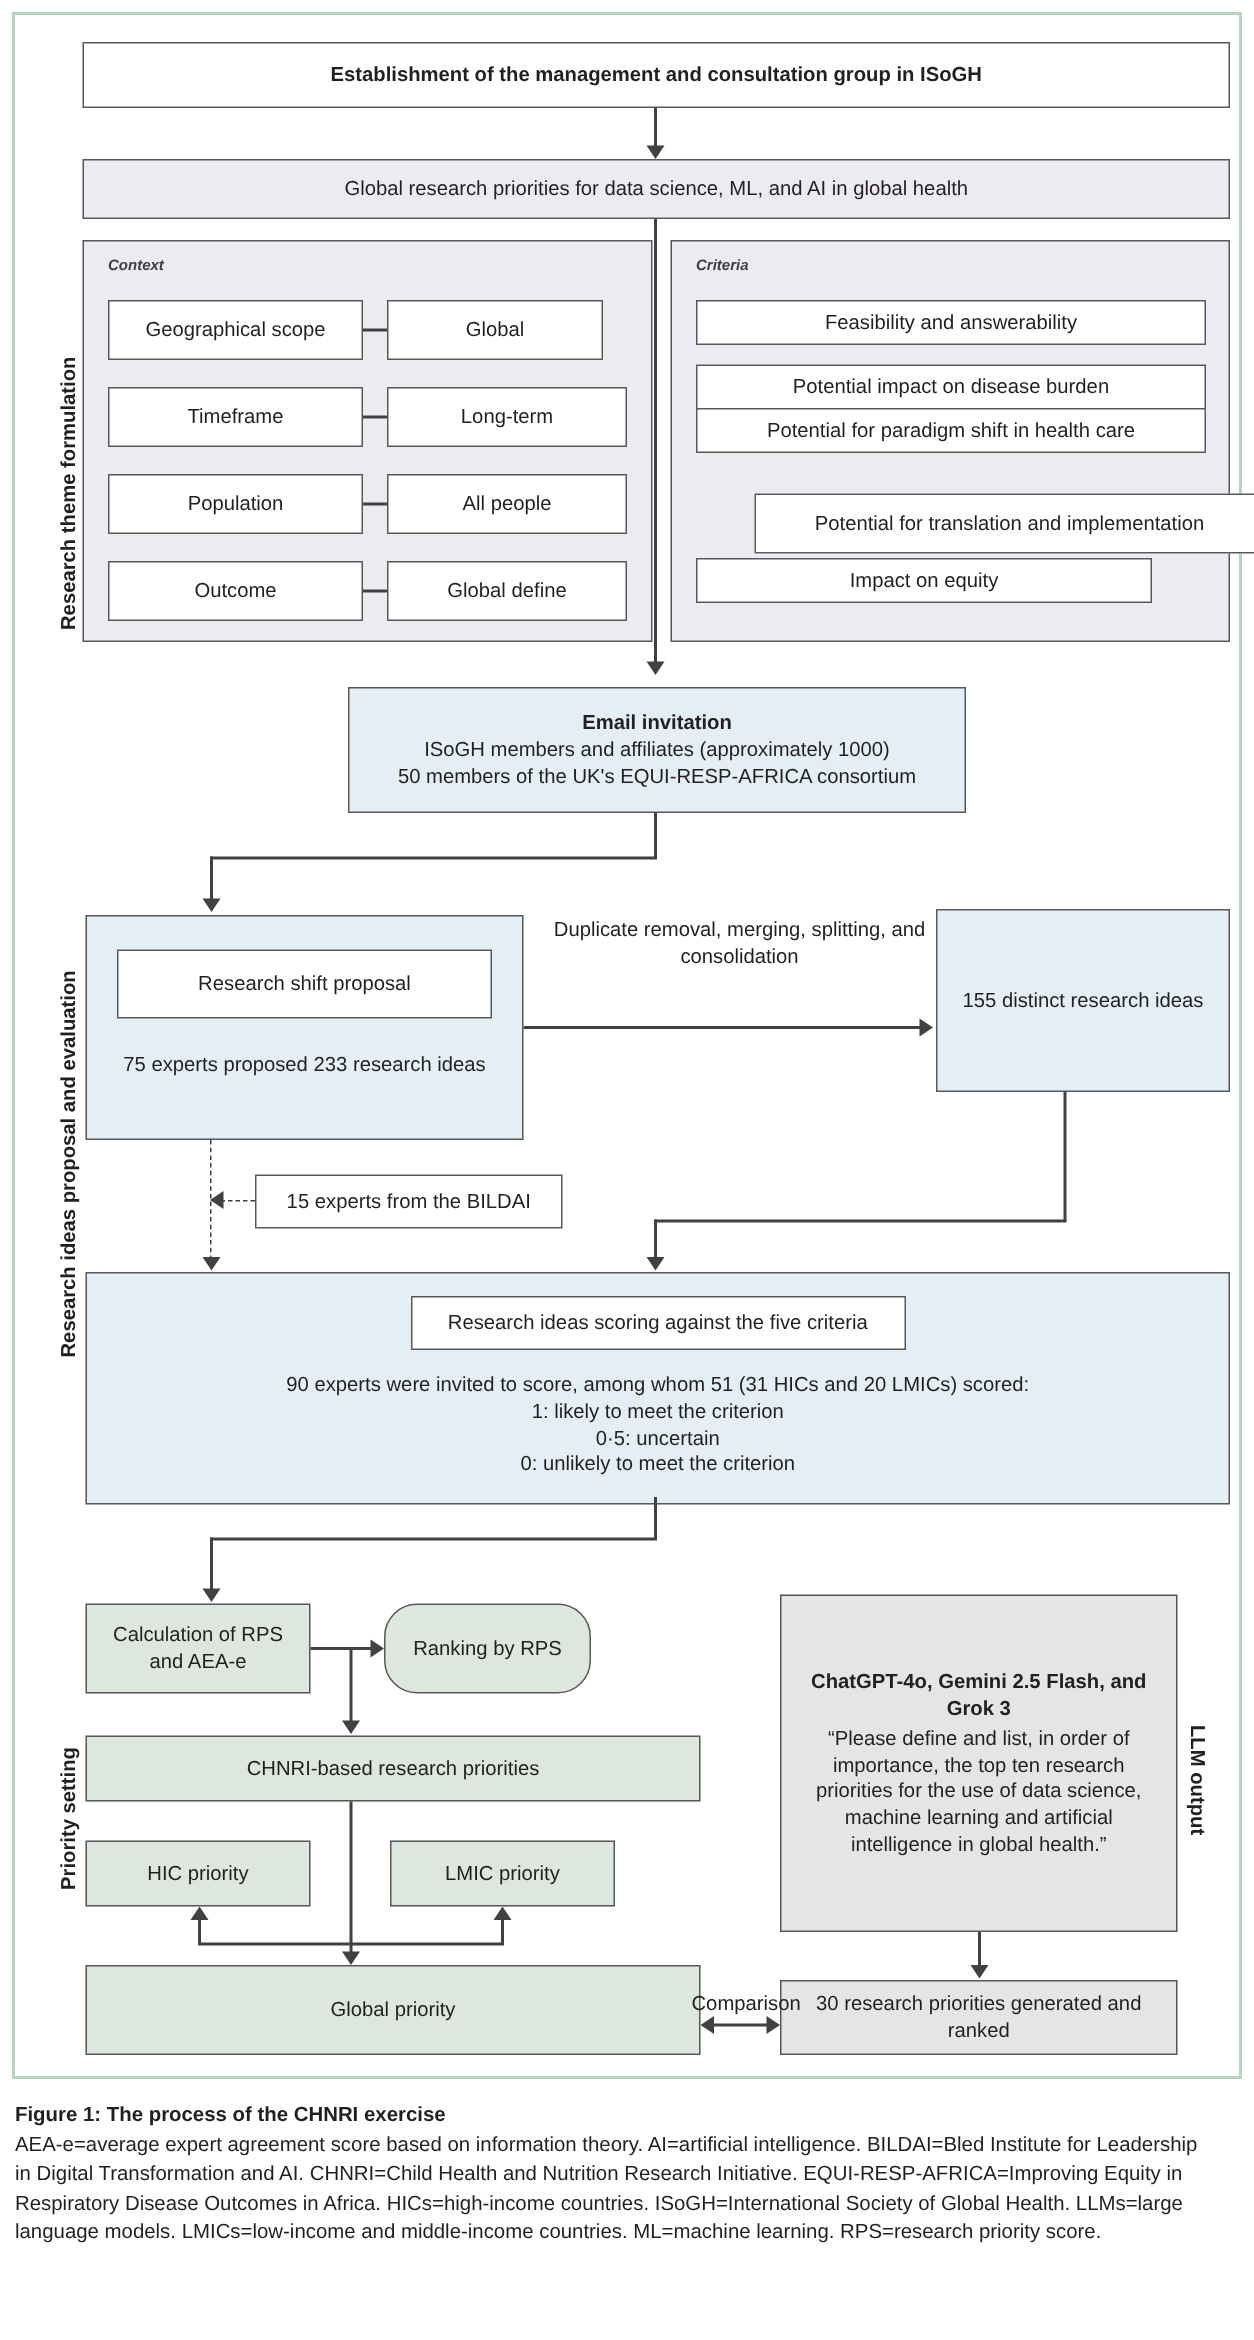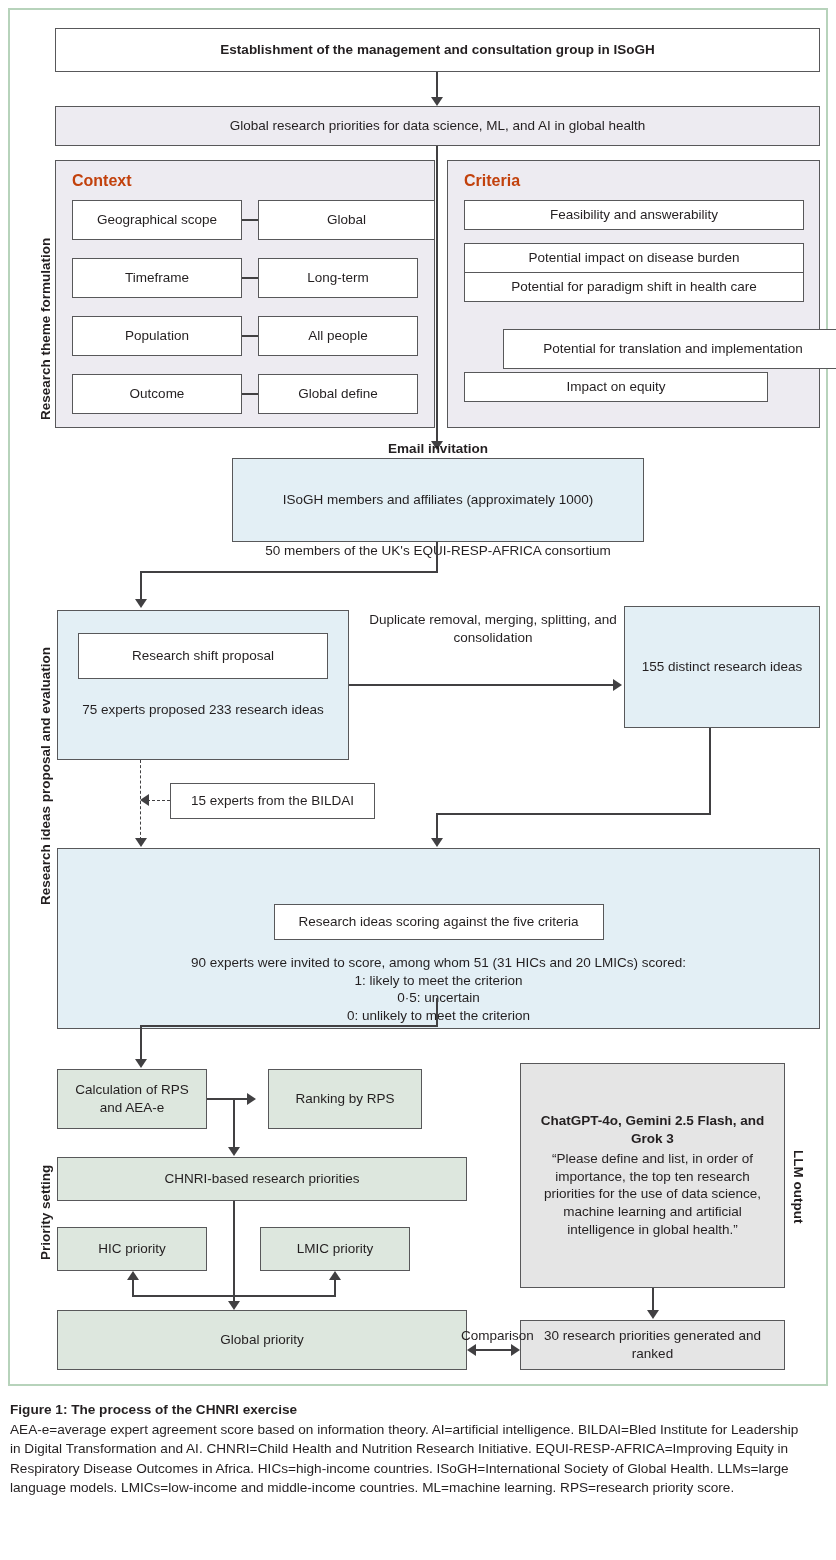--- a/index.html
+++ b/index.html
@@ -37,22 +37,23 @@
   .node.bold { font-weight: bold; }
   .blue  { background: #e3eff5; }
   .green { background: #dde7de; }
   .pink  { background: #e5e5e5; }
   .lav   { background: #edebf1; }
   .panel { background: #edebf1; border: 1.6px solid #58585a; position: absolute; }
 
   .panel-title {
     position: absolute;
     font-weight: bold;
-    font-size: 16px;
-    color: #c2410c;
+    font-size: 10px;
+    color: #404040;
+    font-style: italic;
   }
 
   
   .vlabel {
     position: absolute;
     font-weight: bold;
     font-size: 13.5px;
     color: #231f20;
     white-space: nowrap;
     transform-origin: 0 0;
@@ -146,21 +147,21 @@
 
 <div class="panel" style="left:55px; top:160px; width:380px; height:268px;"></div>
 <div class="panel-title" style="left:72px; top:172px;">
   <span>Context</span>
 </div>
 
 <div class="node" style="left:72px; top:200px; width:170px; height:40px;">
   <span>Geographical scope</span>
 </div>
 <div class="ln lnh" style="left:242px; top:219px; width:16px;"></div>
-<div class="node" style="left:258px; top:200px; width:177px; height:40px;">
+<div class="node" style="left:258px; top:200px; width:144px; height:40px;">
   <span>Global</span>
 </div>
 
 <div class="node" style="left:72px; top:258px; width:170px; height:40px;">
   <span>Timeframe</span>
 </div>
 <div class="ln lnh" style="left:242px; top:277px; width:16px;"></div>
 <div class="node" style="left:258px; top:258px; width:160px; height:40px;">
   <span>Long-term</span>
 </div>
@@ -195,21 +196,21 @@
 <div class="node" style="left:464px; top:272px; width:340px; height:30px;">
   <span>Potential for paradigm shift in health care</span>
 </div>
 <div class="node" style="left:490px; top:329px; width:340px; height:40px;margin-left:13px;">
   <span>Potential for translation and implementation</span>
 </div>
 <div class="node" style="left:464px; top:372px; width:304px; height:30px;">
   <span>Impact on equity</span>
 </div>
 
-<div class="node blue" style="left:232px; top:458px; width:412px; height:84px;gap:33px;">
+<div class="node blue" style="left:232px; top:458px; width:412px; height:84px;">
   <span class="bold" style="font-weight:bold;">Email invitation</span>
   <span>ISoGH members and affiliates (approximately 1000)</span>
   <span>50 members of the UK's EQUI-RESP-AFRICA consortium</span>
 </div>
 
 <div class="ln lnv" style="left:436px; top:542px; height:30px;"></div>
 <div class="ln lnh" style="left:140px; top:571px; width:298px;"></div>
 <div class="ln lnv" style="left:140px; top:571px; height:30px;"></div>
 <div class="arrow down" style="left:135px; top:599px;"></div>
 
@@ -241,21 +242,21 @@
 <div class="arrow down" style="left:431px; top:838px;"></div>
 
 <div class="dash-v" style="left:140px; top:760px; height:80px;"></div>
 <div class="arrow down" style="left:135px; top:838px;"></div>
 <div class="dash-h" style="left:142px; top:800px; width:28px;"></div>
 <div class="arrow left" style="left:140px; top:794px;"></div>
 <div class="node" style="left:170px; top:783px; width:205px; height:36px;">
   <span>15 experts from the BILDAI</span>
 </div>
 
-<div class="node blue" style="left:57px; top:848px; width:763px; height:181px; justify-content:flex-end; padding-top:15px;">
+<div class="node blue" style="left:57px; top:848px; width:763px; height:155px; justify-content:flex-start; padding-top:15px;">
   <div class="node" style="position:relative; left:0; top:0; width:330px; height:36px;">
     <span>Research ideas scoring against the five criteria</span>
   </div>
   <div style="margin-top:14px;">90 experts were invited to score, among whom 51 (31 HICs and 20 LMICs) scored:</div>
   <div>1: likely to meet the criterion</div>
   <div>0·5: uncertain</div>
   <div>0: unlikely to meet the criterion</div>
 </div>
 
 <div class="ln lnv" style="left:436px; top:998px; height:28px;"></div>
@@ -266,21 +267,21 @@
 <div class="vlabel up" style="left: 38px; top: 1260px; visibility: visible;">
   <span>Priority setting</span>
 </div>
 
 <div class="node green" style="left:57px; top:1069px; width:150px; height:60px;">
   <span>Calculation of RPS and AEA-e</span>
 </div>
 
 <div class="ln lnh" style="left:207px; top:1098px; width:46px;"></div>
 <div class="arrow right" style="left:247px; top:1093px;"></div>
-<div class="node green" style="left:268px; top:1069px; width:154px; height:60px;">
+<div class="node green" style="left:256px; top:1069px; width:138px; height:60px;border-radius:22px;">
   <span>Ranking by RPS</span>
 </div>
 
 <div class="ln lnv" style="left:233px; top:1098px; height:51px;"></div>
 <div class="arrow down" style="left:228px; top:1147px;"></div>
 
 <div class="node green" style="left:57px; top:1157px; width:410px; height:44px;">
   <span>CHNRI-based research priorities</span>
 </div>
 

